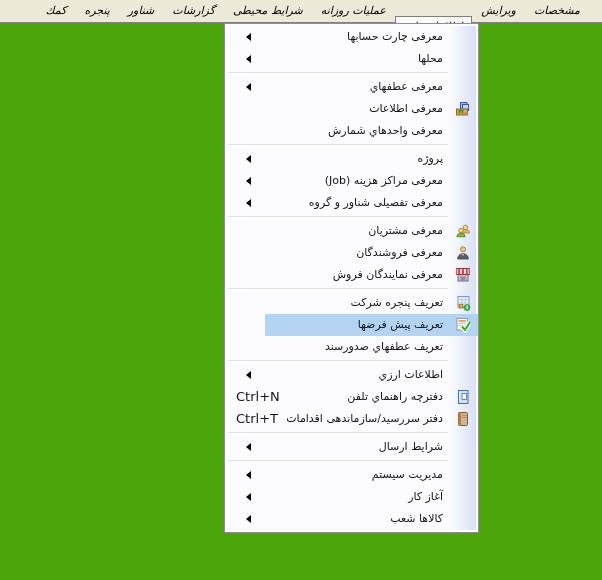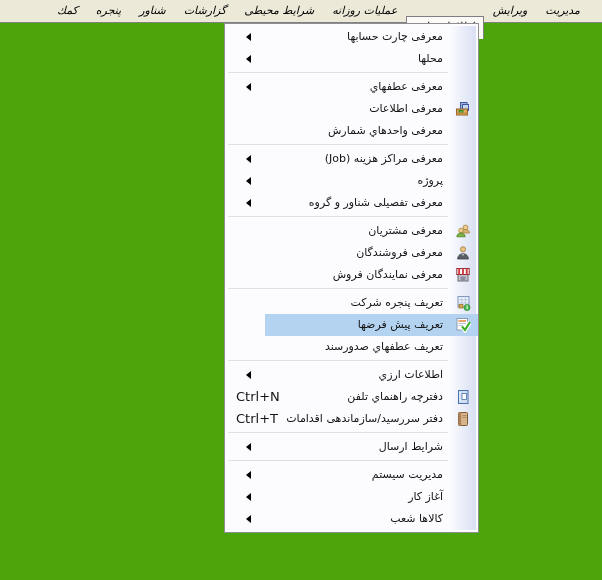--- a/index.html
+++ b/index.html
@@ -52,21 +52,21 @@
   .menu-icon { position:absolute; right:7px; top:3px; width:16px; height:16px; }
   .menu-icon svg { display:block; width:16px; height:16px; }
   .separator { border-top:1px solid #e0e0e4; margin:2px 30px 3px 3px; height:0; }
 </style>
 </head>
 <body>
 
 <div class="desktop">
 
   <div class="menubar" id="menubar">
-      <div class="menubar-item">مدیریت</div>
+      <div class="menubar-item">مشخصات</div>
       <div class="menubar-item">ویرایش</div>
       <div class="menubar-item active">اطلاعات پایه</div>
       <div class="menubar-item">عملیات روزانه</div>
       <div class="menubar-item">شرایط محیطی</div>
       <div class="menubar-item">گزارشات</div>
       <div class="menubar-item">شناور</div>
       <div class="menubar-item">پنجره</div>
       <div class="menubar-item">كمك</div>
     </div>
 
@@ -81,22 +81,22 @@
             <svg viewBox="0 0 16 16">
               <rect x="5.5" y="1.5" width="6.5" height="7" fill="#9db6e0" stroke="#41589e" stroke-width="1"></rect>
               <rect x="7.5" y="3.5" width="6" height="6" fill="#c9d6f0" stroke="#41589e" stroke-width="1"></rect>
               <rect x="1.5" y="8" width="11" height="6" fill="#e0ac61" stroke="#8a6128" stroke-width="1"></rect>
               <rect x="4" y="9.5" width="4" height="2.8" fill="#57b33e" stroke="#2f7d1d" stroke-width=".8"></rect>
               <rect x="1.5" y="11.5" width="11" height="2.5" fill="#c08c44"></rect>
             </svg>
           </span><span class="label">معرفی اطلاعات</span></div>
         <div class="menu-item"><span class="label">معرفی  واحدهاي شمارش</span></div>
         <div class="separator"></div>
+        <div class="menu-item"><span class="label">پروژه</span><span class="submenu-arrow"></span></div>
         <div class="menu-item"><span class="label">معرفی مراکز هزینه (<u>J</u>ob)</span><span class="submenu-arrow"></span></div>
-        <div class="menu-item"><span class="label">پروژه</span><span class="submenu-arrow"></span></div>
         <div class="menu-item"><span class="label">معرفی تفصیلی شناور و گروه</span><span class="submenu-arrow"></span></div>
         <div class="separator"></div>
         <div class="menu-item"><span class="menu-icon">
             <svg viewBox="0 0 16 16">
               <circle cx="10.5" cy="4.5" r="2.4" fill="#eccb8c" stroke="#a8813f" stroke-width=".8"></circle>
               <path d="M6.5 10c0-2.6 2-3.4 4-3.4s4 .8 4 3.4z" fill="#d9b671" stroke="#a8813f" stroke-width=".8"></path>
               <circle cx="6" cy="7.5" r="2.3" fill="#f0cf8e" stroke="#a8813f" stroke-width=".8"></circle>
               <path d="M1.8 13.8c.3-3 2.3-3.8 4.2-3.8s3.9.8 4.2 3.8z" fill="#7cb342" stroke="#4f7d24" stroke-width=".8"></path>
             </svg>
           </span><span class="label">معرفی مشتریان</span></div>

